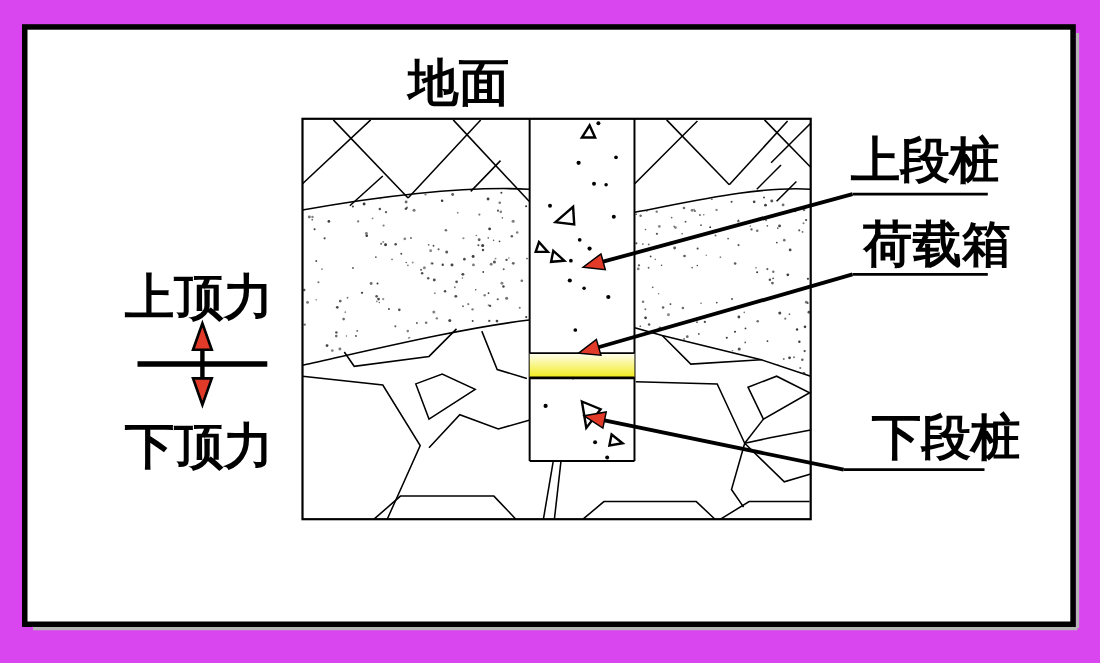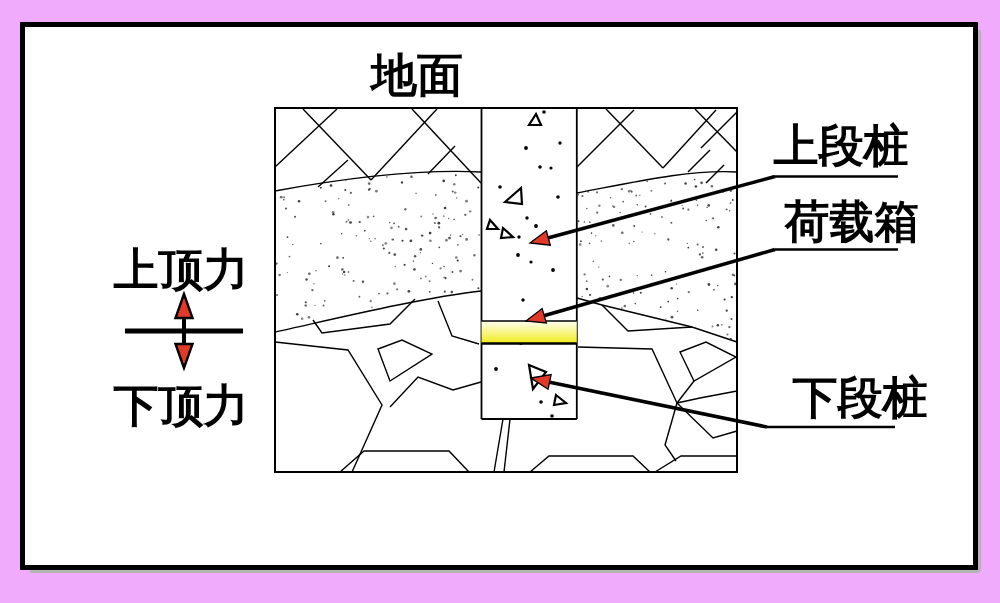--- a/index.html
+++ b/index.html
@@ -1,16 +1,16 @@
 <!DOCTYPE html>
 <html><head>
 <meta charset="utf-8">
 <style>
   html,body{margin:0;padding:0;background:#fff;}
-  .canvas{position:relative;width:1000px;height:603px;background:#f0abfc;overflow:hidden;
+  .canvas{position:relative;width:1000px;height:603px;background:#d946ef;overflow:hidden;
           font-family:Liberation Sans, sans-serif;}
   svg{position:absolute;inset:0;}
   .ink{stroke:#000;fill:none;}
   .thin{stroke-width:1.4;}
   .lbl{fill:#000;text-anchor:middle;}
   .lbl-bold{font-weight:800;font-size:45px;}
   .lbl-ground{font-weight:600;font-size:46px;}
 </style>
 </head>
 <body>

